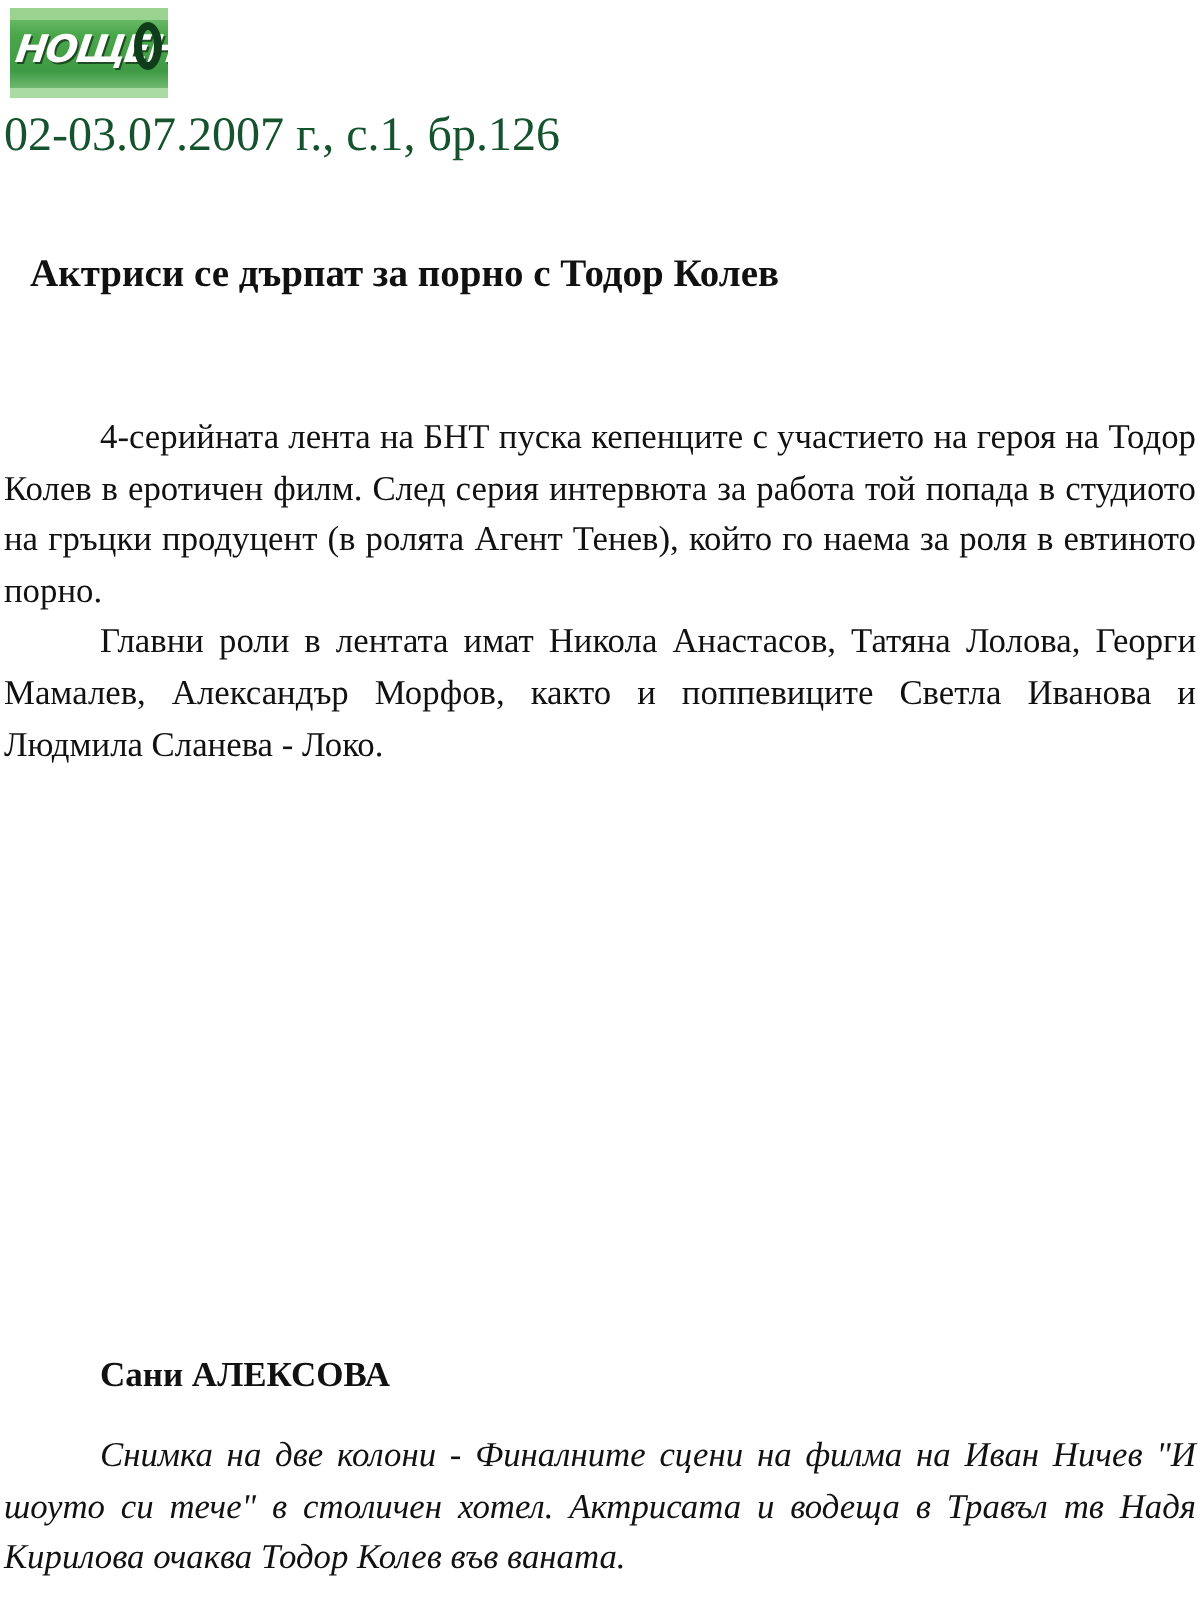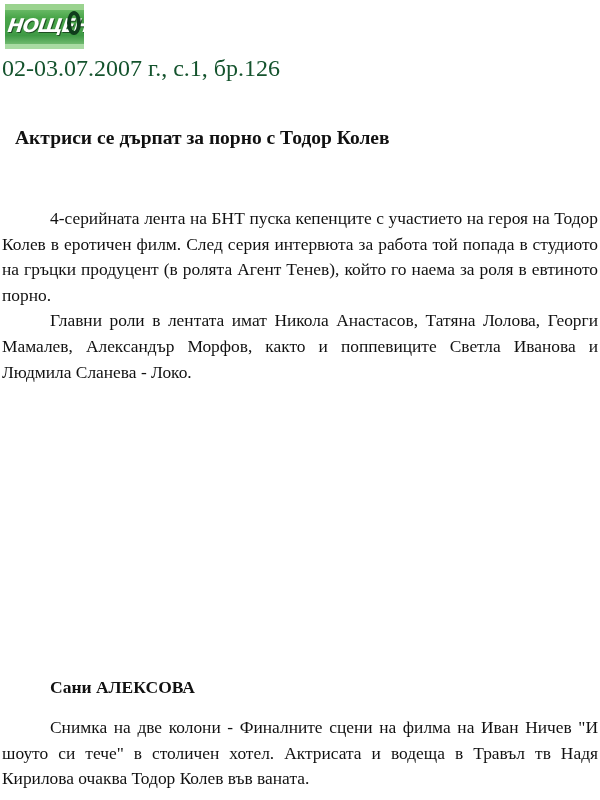--- a/index.html
+++ b/index.html
@@ -96,21 +96,21 @@
     }
     .caption {
       position: absolute;
       left: 2px;
       top: 715px;
       width: 596px;
       font-size: 17.4px;
       line-height: 25.6px;
       text-align: justify;
     }
-    .caption p { margin: 0; text-indent: 48px; }
+    .caption p { margin: 0; text-indent: 48px; font-style: italic; }
   </style>
 </head>
 <body>
 
 <div class="logo">
   <div class="strip-top"></div>
   <span class="logo-text">НОЩEН</span>
   <span class="logo-mark"></span>
   <div class="strip-bottom"></div>
 </div>

